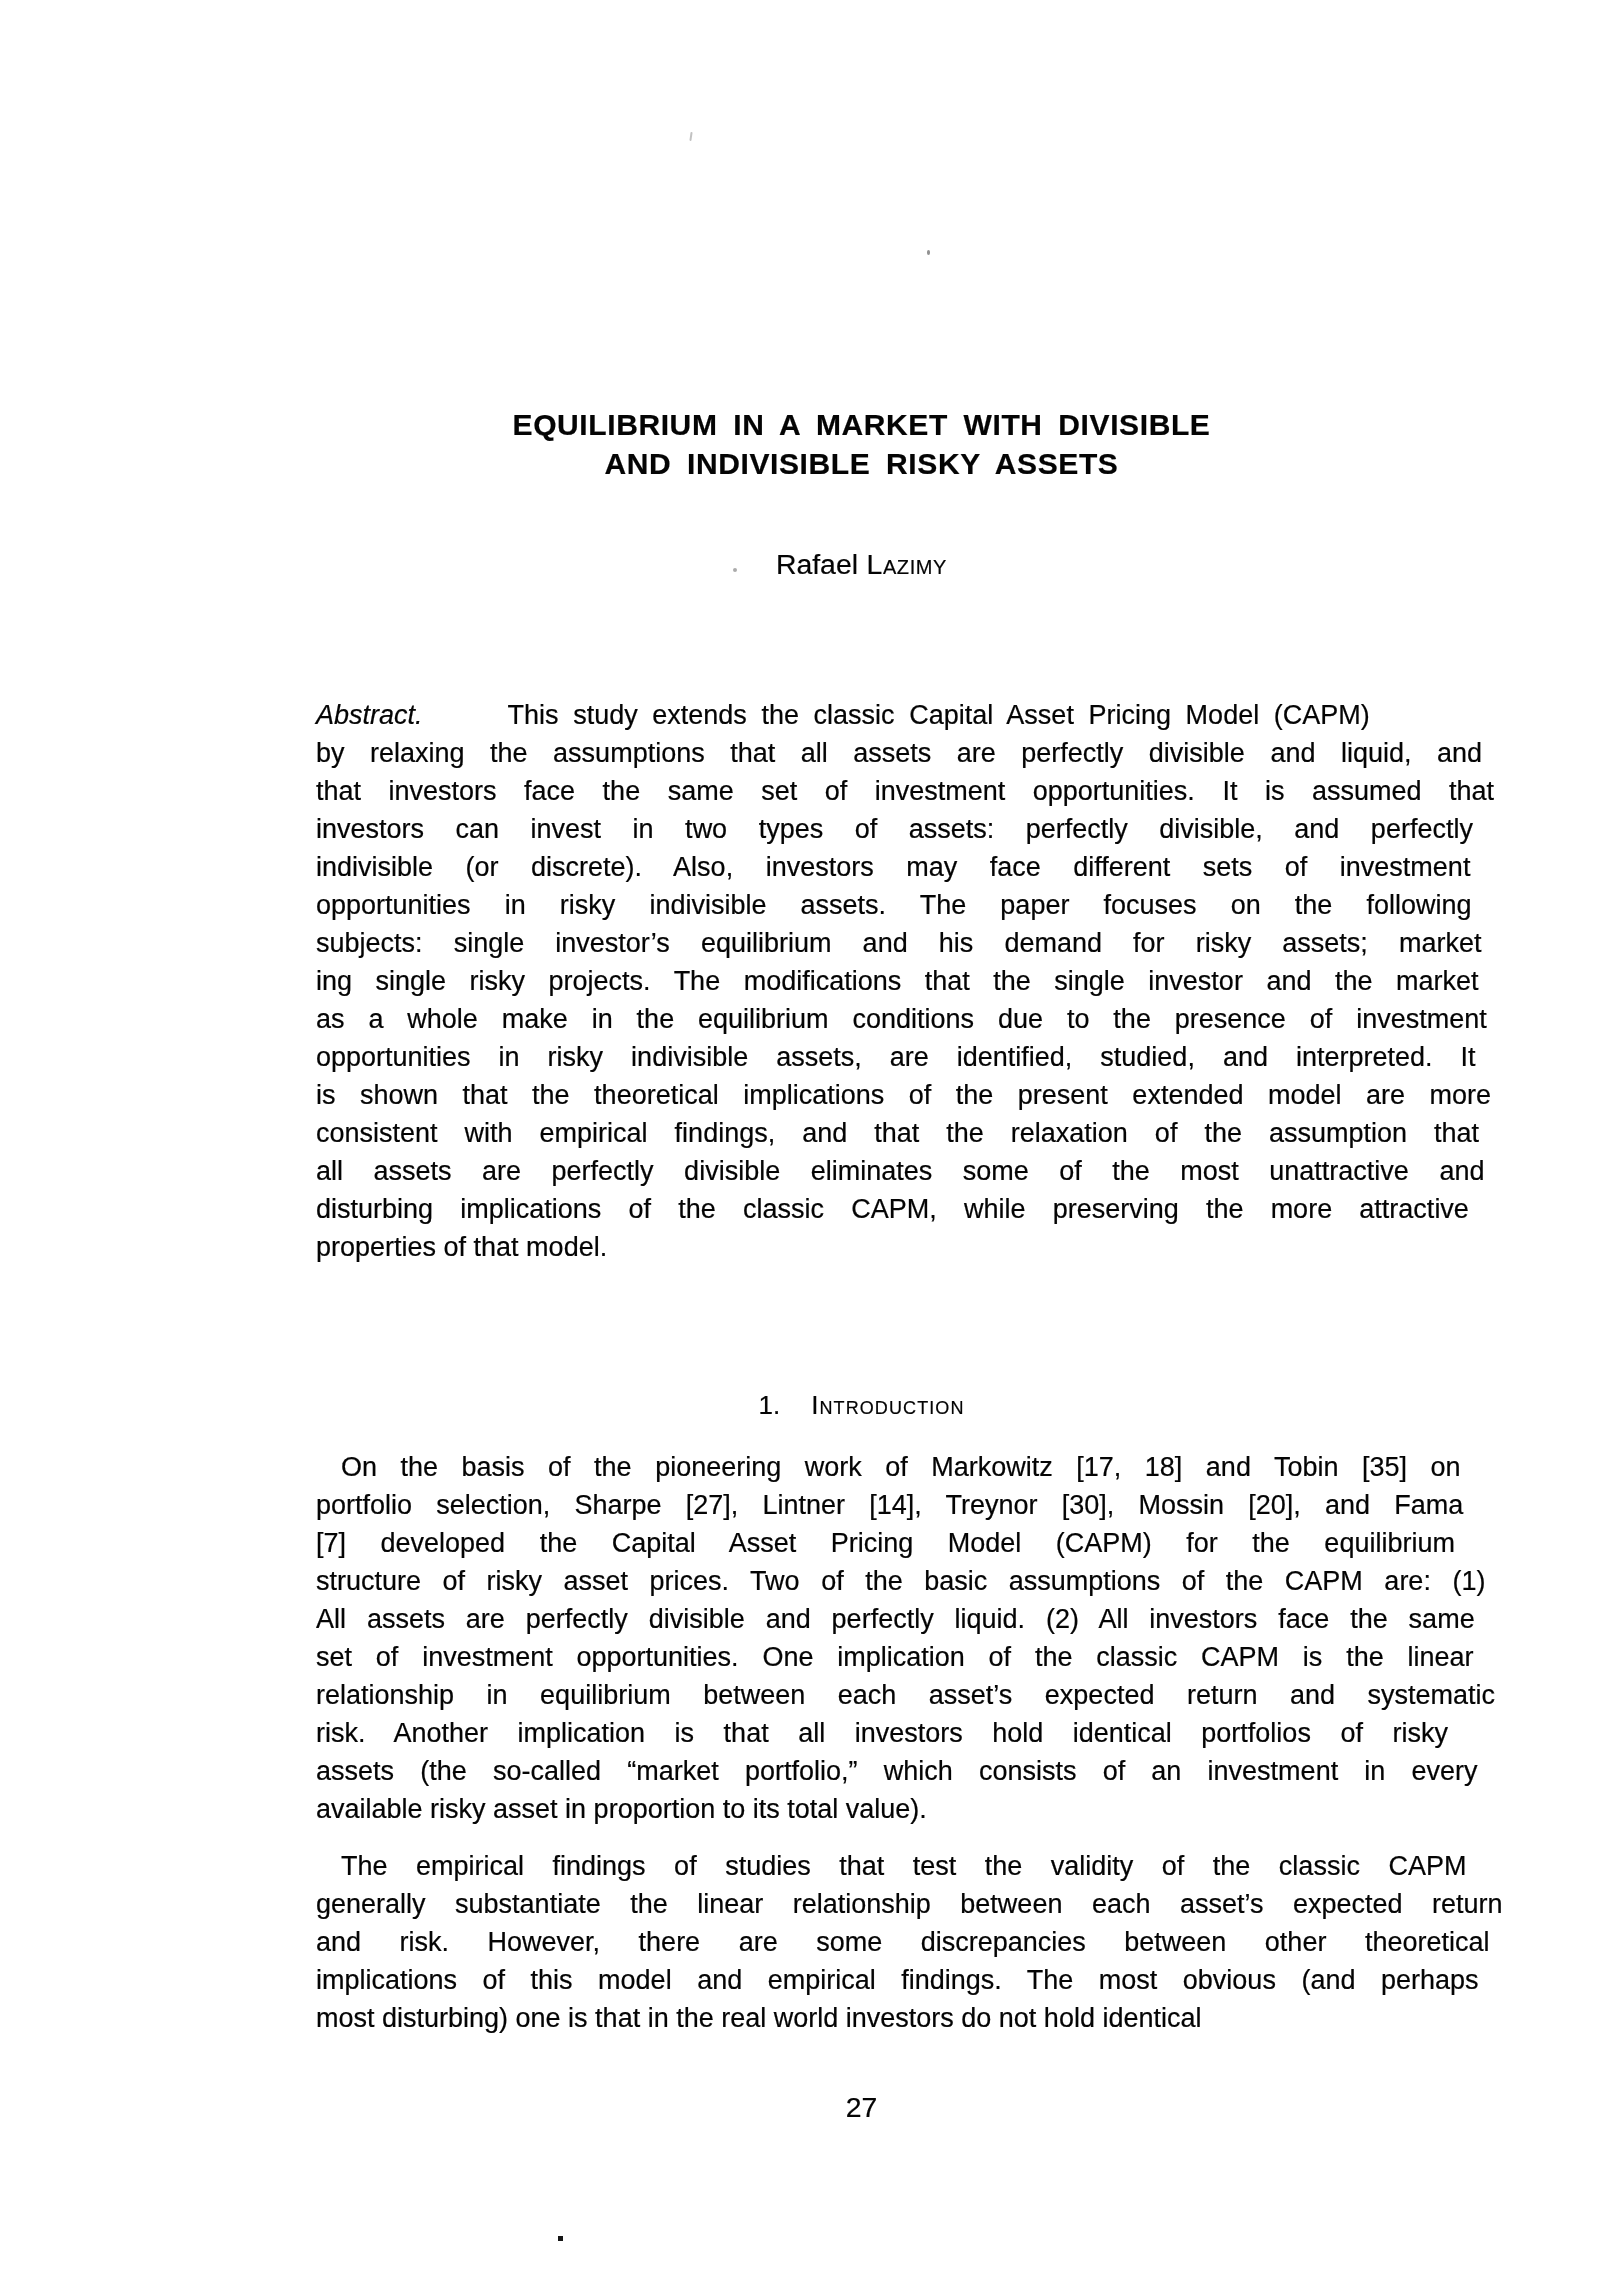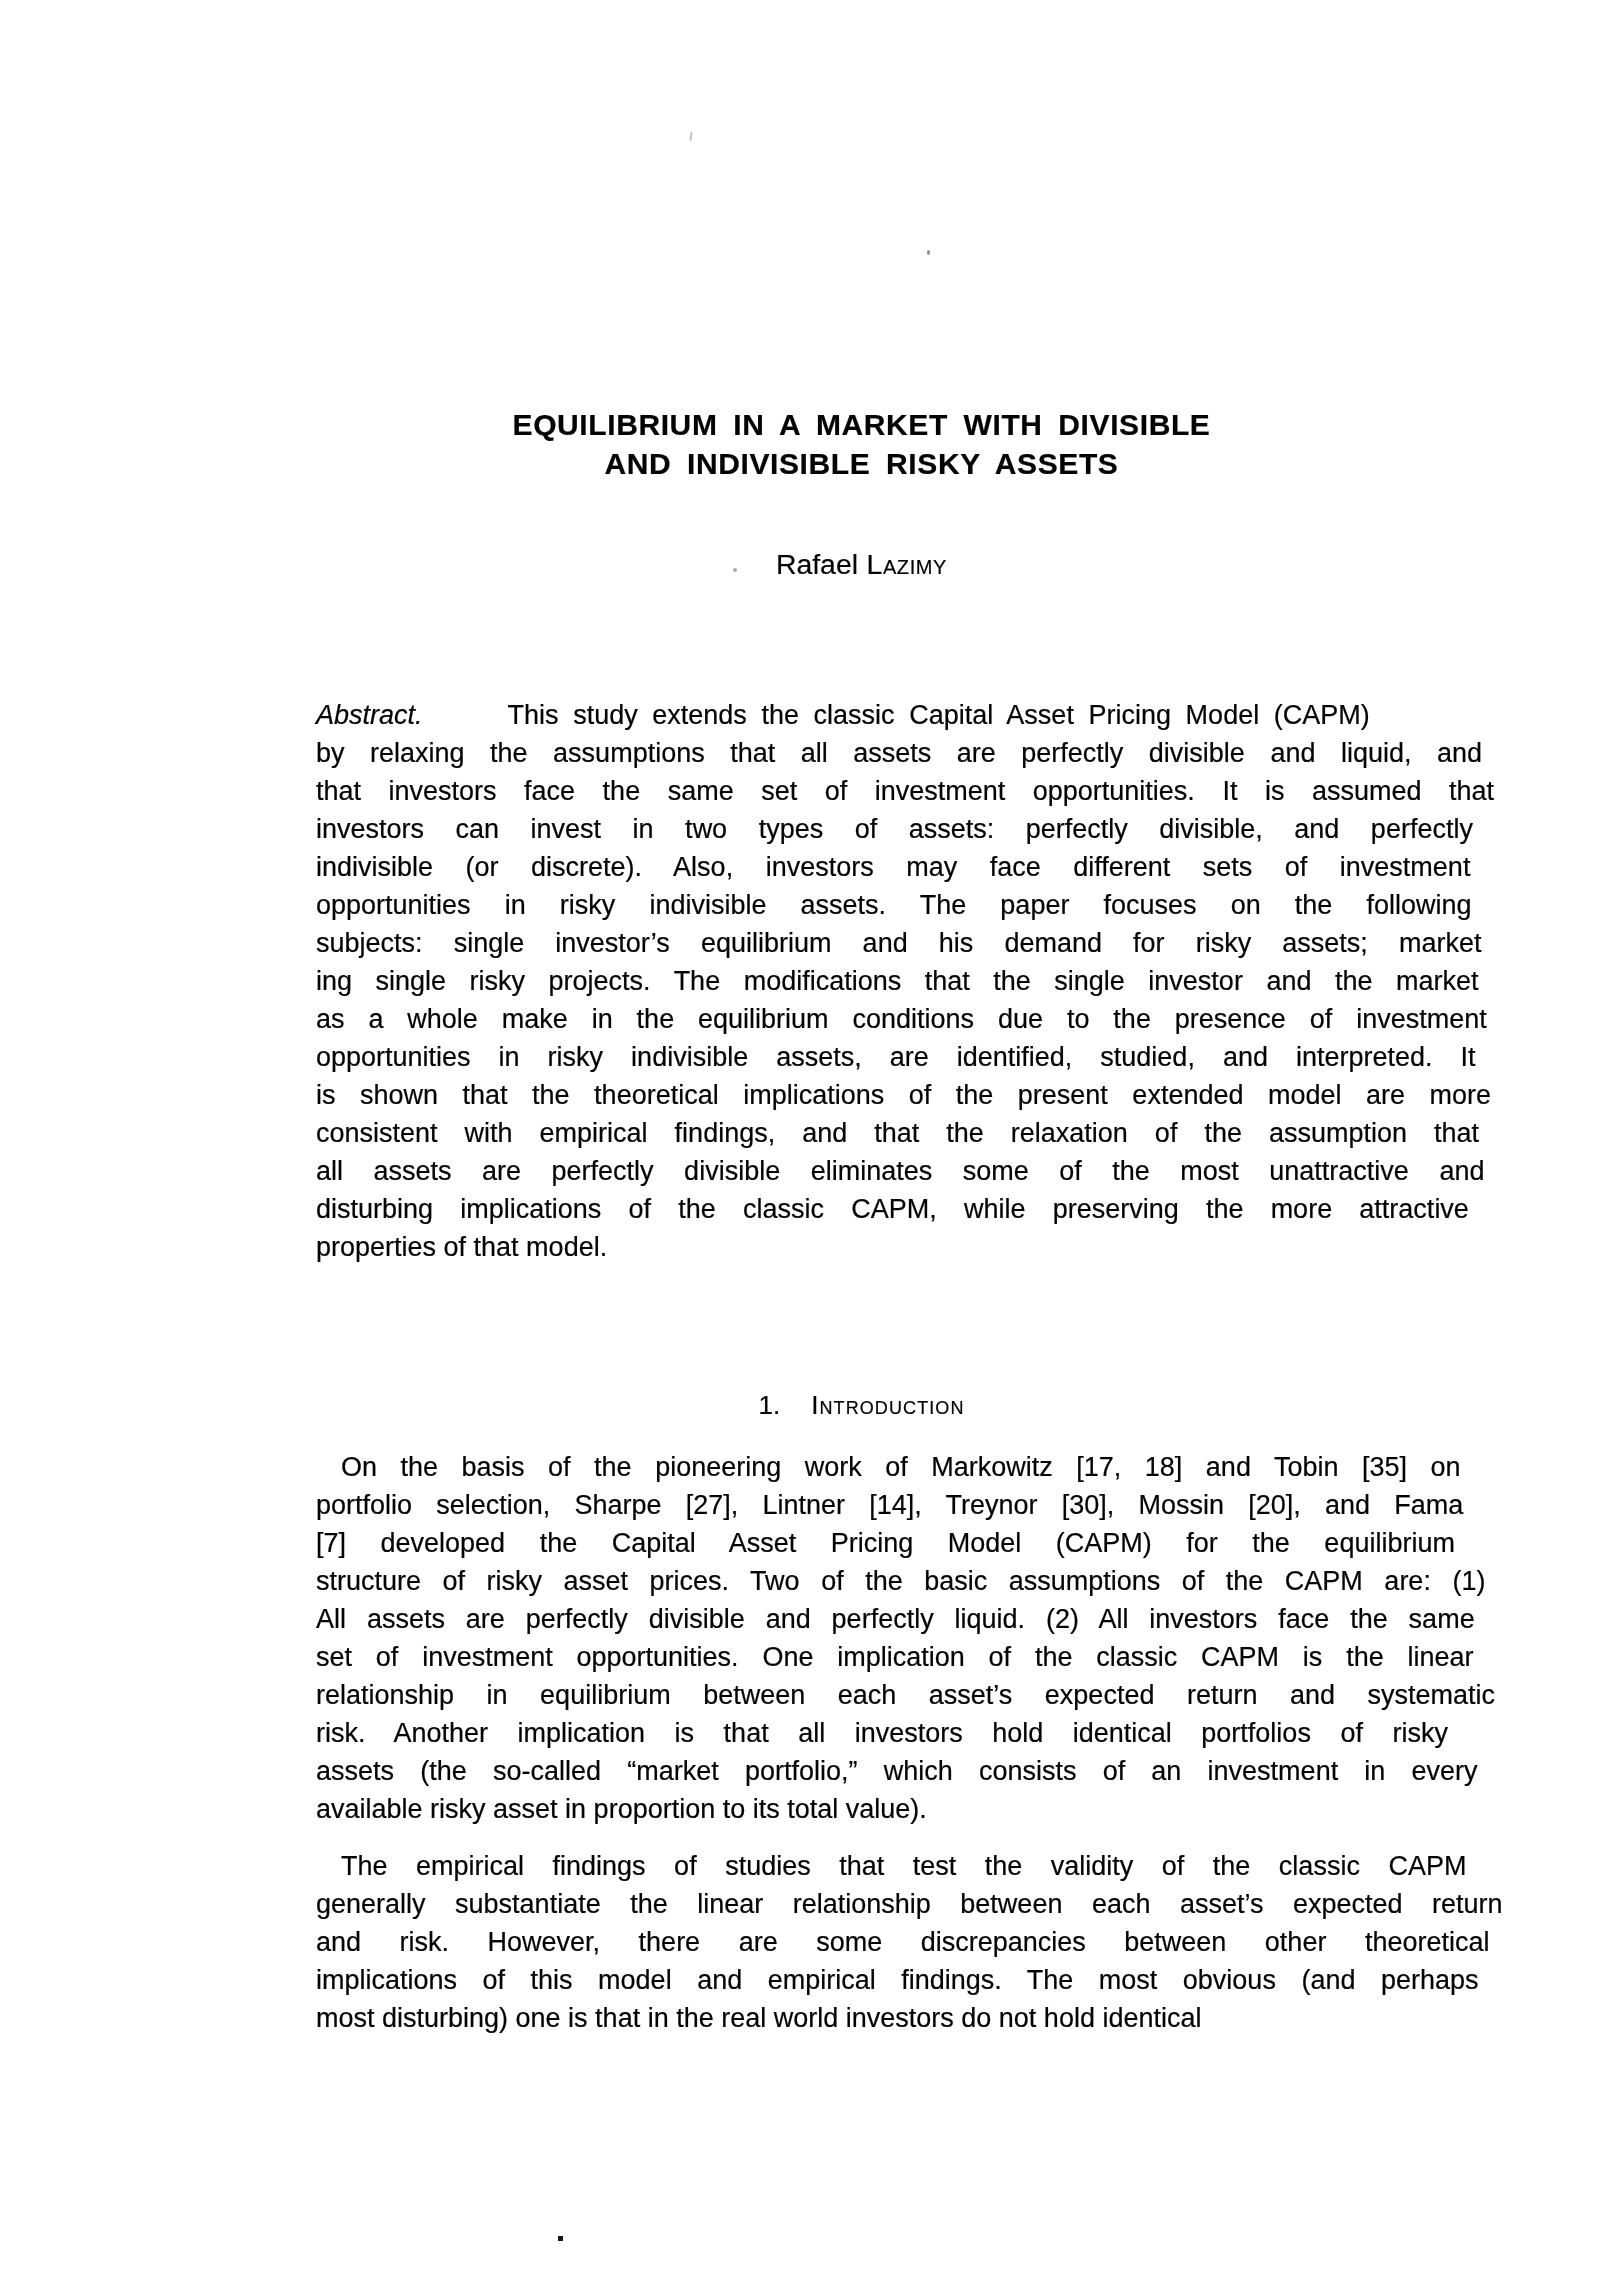--- a/index.html
+++ b/index.html
@@ -150,15 +150,16 @@
     </div>
 
   <div class="bodytext second-para">
       <div class="jline indent" style="word-spacing: 21px;"><span class="measure">The empirical findings of studies that test the validity of the classic CAPM</span></div>
       <div class="jline" style="word-spacing: 22px;"><span class="measure">generally substantiate the linear relationship between each asset’s expected return</span></div>
       <div class="jline" style="word-spacing: 31px;"><span class="measure">and risk. However, there are some discrepancies between other theoretical</span></div>
       <div class="jline" style="word-spacing: 18px;"><span class="measure">implications of this model and empirical findings. The most obvious (and perhaps</span></div>
       <div class="jline last"><span class="measure">most disturbing) one is that in the real world investors do not hold identical</span></div>
     </div>
 
+  <div class="pageno">27</div>
 
 </div>
 
 
 </body></html>

